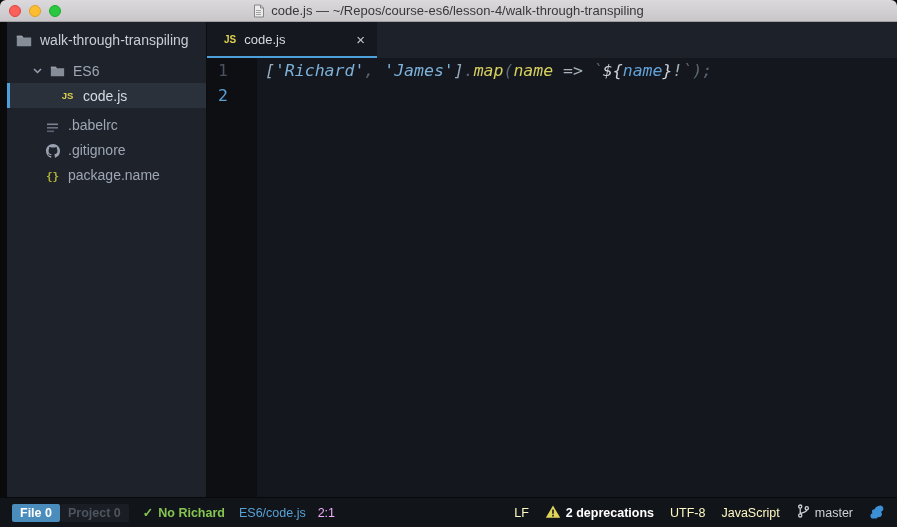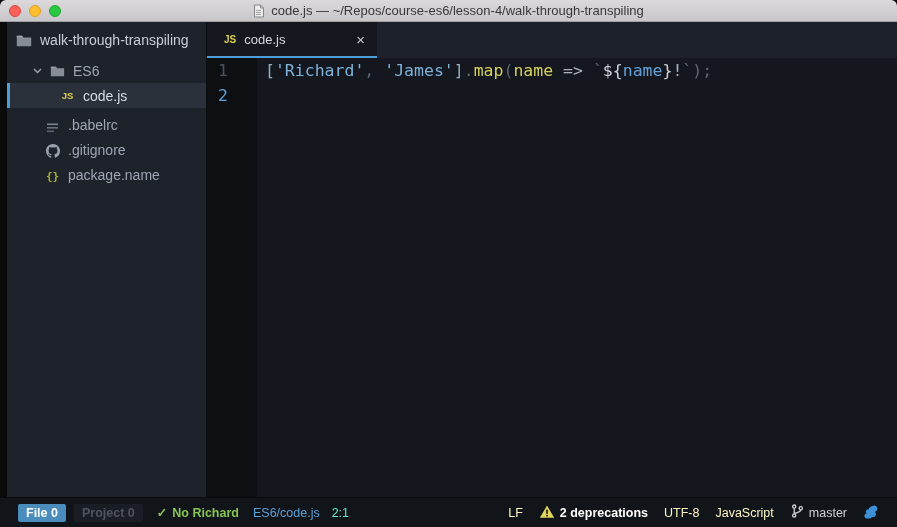--- a/index.html
+++ b/index.html
@@ -38,33 +38,33 @@
   .tabbar{height:36px;flex:0 0 36px;background:#1d212a;display:flex;}
   .tab{width:170px;background:#15181e;border-bottom:2px solid #4c9fd8;display:flex;
     align-items:center;gap:8px;padding:0 12px 0 17px;color:#d5d9df;font-size:13px;}
   .tab .js-icon{font-size:10px;}
   .tab-close{margin-left:auto;color:#c2c8d0;font-size:15px;line-height:1;cursor:default;}
   .editor{flex:1;display:flex;background:#14171d;font-family:"DejaVu Sans Mono",monospace;
     font-size:16.5px;line-height:25px;min-height:0;}
   .gutter{width:50px;flex:0 0 50px;background:#0d0f13;color:#4a5260;padding-left:11px;}
   .gutter .num{height:25px;}
   .gutter .num.active{color:#5ba0d6;}
-  .code{padding-left:8px;white-space:pre;overflow:hidden;}
+  .code{padding-left:8px;white-space:pre;overflow:hidden;font-style:italic;}
   .code .line{height:25px;}
 
   
   .statusbar{height:30px;flex:0 0 30px;background:#111419;border-top:1px solid #07090c;
-    display:flex;align-items:center;padding:0 18px;font-size:12.5px;color:#9aa2af;}
+    display:flex;align-items:center;padding:0 12px;font-size:12.5px;color:#9aa2af;}
   .badge{padding:2px 8px;border-radius:2px;font-weight:bold;}
   .badge.file{background:#4a8cbb;color:#fff;}
-  .badge.project{background:#1a1e24;color:#4d545e;margin-left:8px;}
+  .badge.project{background:#1a1e24;color:#4d545e;margin-left:0;}
   .lint{color:#86c452;margin-left:14px;font-weight:bold;display:flex;align-items:center;gap:5px;}
   .lint .check{font-weight:bold;}
   .spath{color:#58a1d6;margin-left:14px;}
-  .cursorpos{color:#5eead4;margin-left:12px;}
+  .cursorpos{color:#f0abfc;margin-left:12px;}
   .sright{margin-left:auto;display:flex;align-items:center;gap:16px;}
   .blue{color:#fef9c3;}
   .depr{color:#ffffff;display:flex;align-items:center;gap:5px;font-weight:bold;}
   .branch{color:#cdd2d9;display:flex;align-items:center;gap:4px;}
 </style>
 </head>
 <body>
 
 <div class="window">
 

